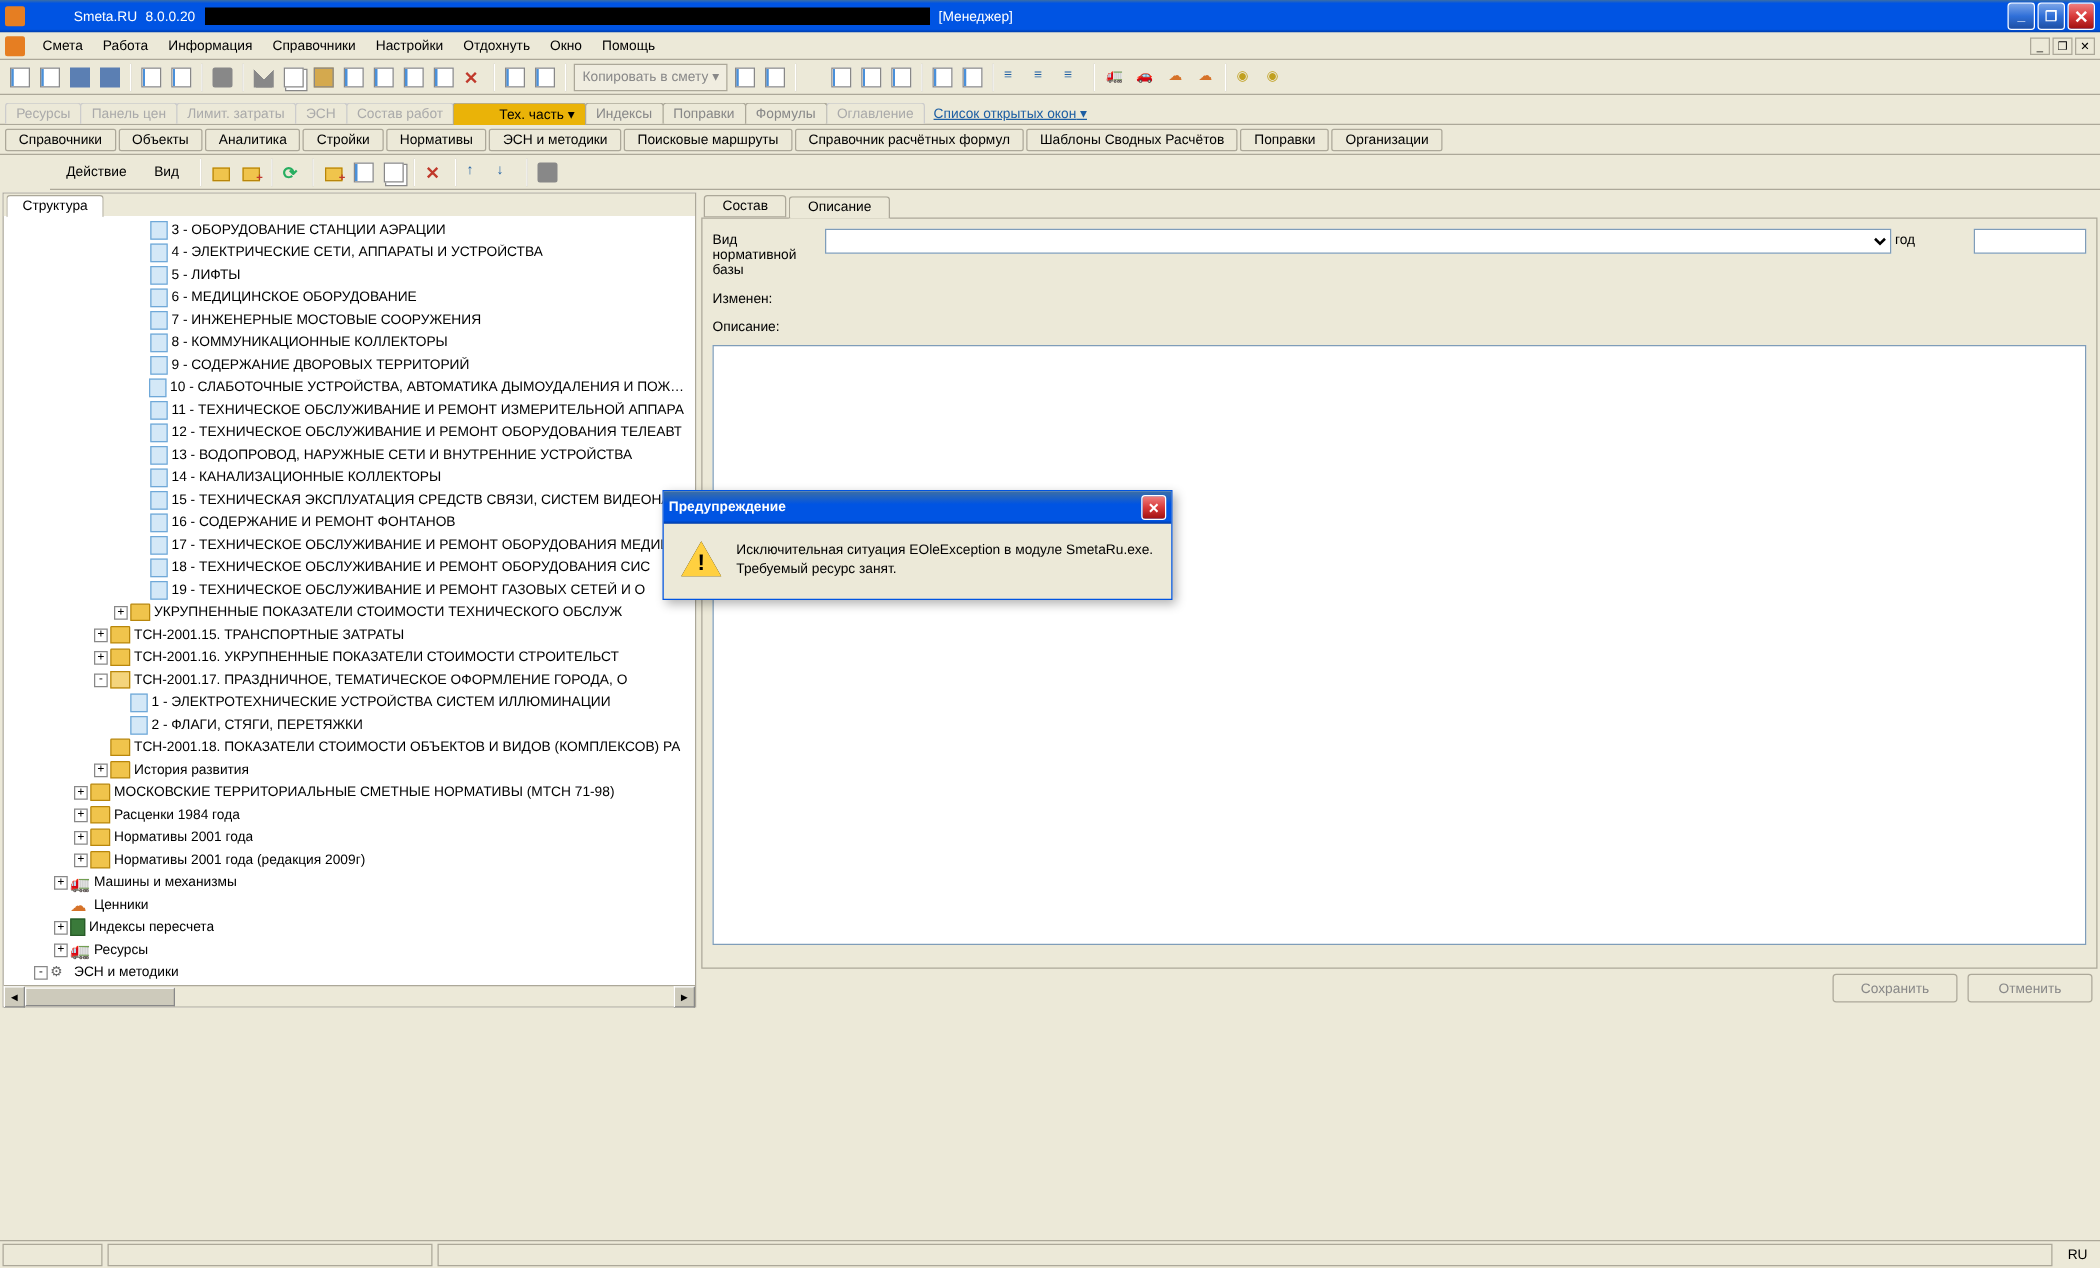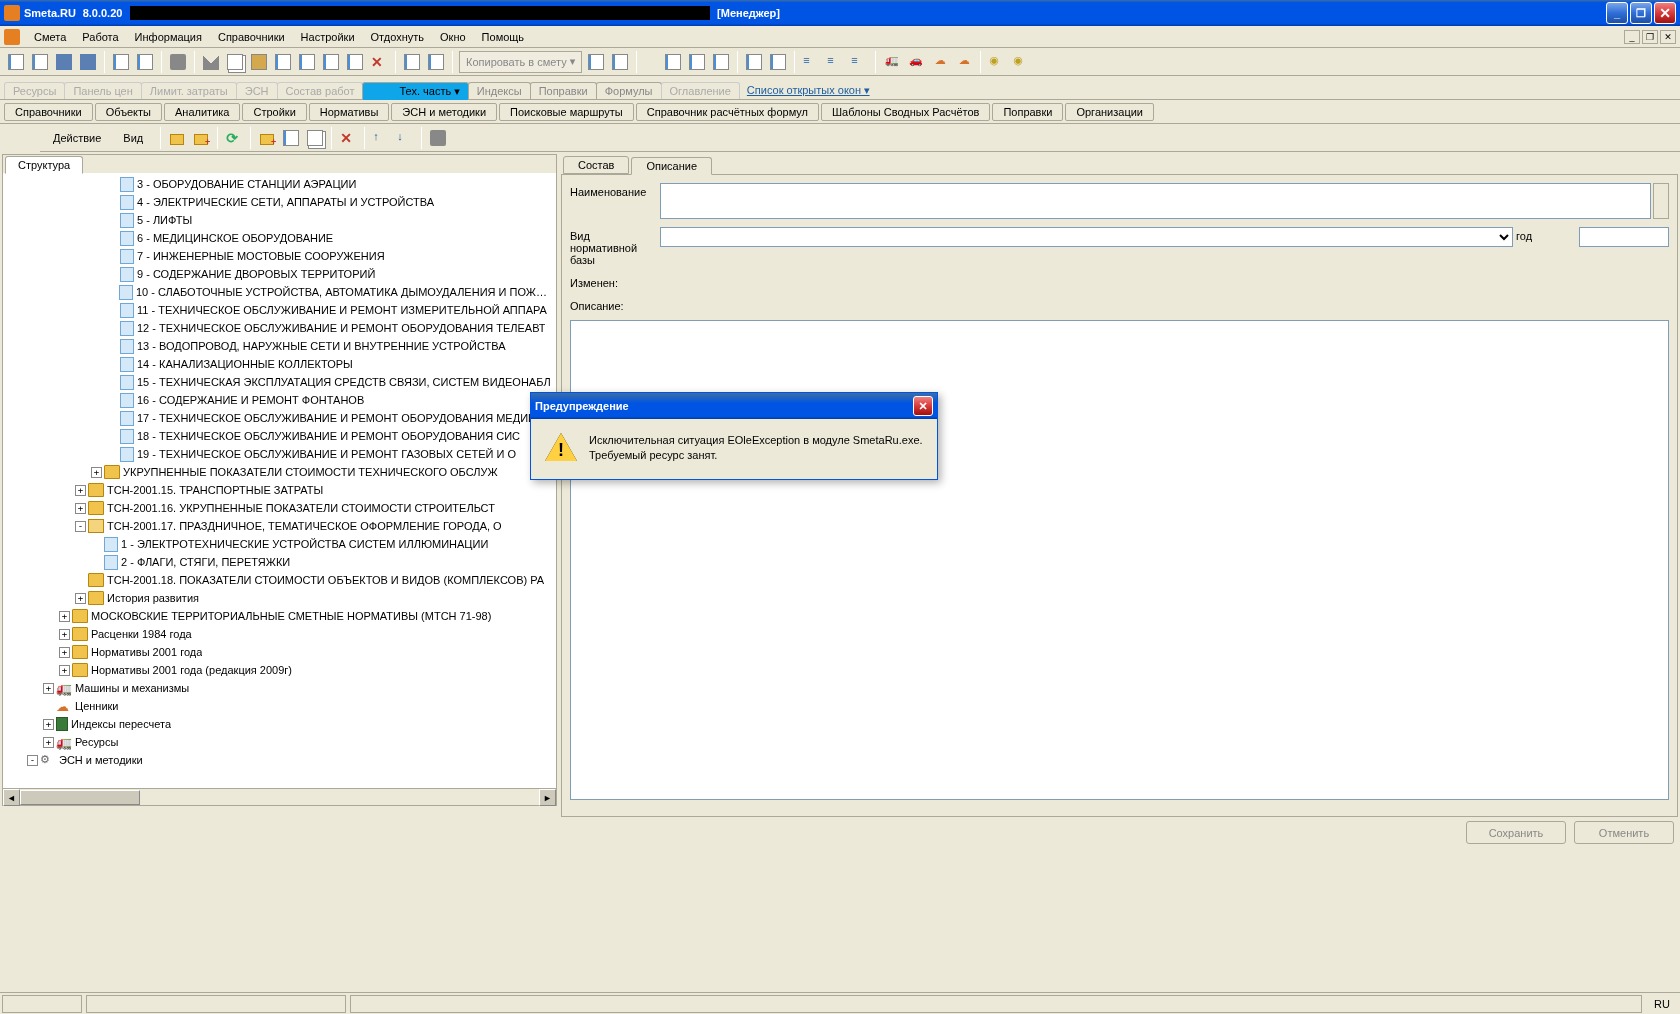--- a/index.html
+++ b/index.html
@@ -1,20 +1,20 @@
 <!DOCTYPE html>
 <html><head>
 <meta charset="utf-8">
 <style>
 * { margin: 0; padding: 0; box-sizing: border-box; font-family: Tahoma, Arial, sans-serif; font-size: 11px; }
 body { background: #ece9d8; width: 1680px; height: 1014px; overflow: hidden; position: relative; }
 
 .title-bar { height: 26px; background: linear-gradient(to bottom, #3b6ea5, #0054e3 10%, #0054e3 90%, #003ba6); display: flex; align-items: center; padding: 0 4px; color: #fff; }
 .title-ico { width: 16px; height: 16px; background: #e67e22; border-radius: 2px; margin-right: 4px; display:inline-block; }
-.title-text { flex: 1; font-weight: bold; font-size: 12px; }
+.title-text { flex: 1; font-weight: normal; font-size: 12px; margin-left: 35px; }
 .title-black { display:inline-block; width: 580px; height: 14px; background: #000; margin: 0 4px; vertical-align: middle;}
 .win-btn { width: 22px; height: 22px; background: linear-gradient(to bottom, #7ba5e8, #2f6fd8, #1e4fa3); border: 1px solid #fff; border-radius: 3px; margin-left: 2px; display:flex; align-items:center; justify-content:center; color:#fff; font-weight:bold; font-size:11px; cursor:pointer;}
 .win-btn.close { background: linear-gradient(to bottom,#f08080,#d83a3a,#a01010); font-size:14px;}
 
 .menu-bar { height: 22px; background: #ece9d8; display: flex; align-items: center; padding: 0 4px; border-bottom: 1px solid #aca899;}
 .menu-left-ico { width:16px; height:16px; background:#e67e22; border-radius:2px; margin-right:6px; vertical-align:middle;}
 .menu-item { padding: 2px 8px; cursor: pointer; }
 .mdi-ctrls { margin-left:auto; display:flex; gap:2px; }
 .mdi-btn { width:16px; height:14px; border: 1px solid #aca899; background:#ece9d8; font-size:9px; display:flex; align-items:center; justify-content:center; cursor:pointer;}
 
@@ -35,21 +35,21 @@
 .ico-fold-add { position:relative; }
 .ico-fold-add::after { content:'+'; position:absolute; right:-3px; bottom:-3px; font-size:9px; color:#c0392b; font-weight:bold;}
 .ico-up { color:#1e5fa3;}
 .ico-down { color:#1e5fa3;}
 .ico-car { color:#1e5fa3; width:auto;}
 .ico-cloud {color:#d67229; width:auto;}
 
 .tab-bar { height: 24px; background: #ece9d8; display:flex; align-items:flex-end; padding: 0 4px; border-bottom: 1px solid #aca899;}
 .tab { padding: 2px 8px; border: 1px solid #aca899; border-bottom:none; background:#ece9d8; margin-right:-1px; cursor:pointer; color:#888; border-top-left-radius:3px; border-top-right-radius:3px;}
 .tab.disabled { color:#aaa; border-color:#ccc; }
-.tab.active { background:#0ea5e9; font-weight:normal; color:#000; position:relative; top:1px;padding-left:36px;}
+.tab.active { background:#eab308; font-weight:normal; color:#000; position:relative; top:1px;padding-left:36px;}
 .tab.link { color:#1e5fa3; text-decoration:underline; border:none; background:transparent;}
 
 .secondary-tabs { height:24px; background:#ece9d8; display:flex; align-items:center; padding:2px 4px; border-bottom:1px solid #aca899;}
 .sec-tab { padding: 2px 10px; border:1px solid #aca899; background:#ece9d8; cursor:pointer; margin-right:2px; border-radius:2px;}
 
 .action-bar { height:28px; background:#ece9d8; display:flex; align-items:center; padding: 2px 4px; border-bottom:1px solid #aca899;margin-left:40px;}
 .act-btn { padding:2px 8px; border:1px solid transparent; cursor:pointer; margin-right:4px;}
 
 .main-area { display:flex; height: 656px; }
 .left-panel { width: 555px; background:#fff; border:1px solid #aca899; display:flex; flex-direction:column; margin:2px;}
@@ -383,20 +383,30 @@
           <span class="tree-label">7 - ИНЖЕНЕРНЫЕ МОСТОВЫЕ СООРУЖЕНИЯ</span>
         </div>
         <div class="tree-row">
           <span class="tree-indent"></span>
           <span class="tree-indent"></span>
           <span class="tree-indent"></span>
           <span class="tree-indent"></span>
           <span class="tree-indent"></span>
           <span class="tree-noexp"></span>
           <span class="tree-ico page"></span>
+          <span class="tree-label">8 - КОММУНИКАЦИОННЫЕ КОЛЛЕКТОРЫ</span>
+        </div>
+        <div class="tree-row">
+          <span class="tree-indent"></span>
+          <span class="tree-indent"></span>
+          <span class="tree-indent"></span>
+          <span class="tree-indent"></span>
+          <span class="tree-indent"></span>
+          <span class="tree-noexp"></span>
+          <span class="tree-ico page"></span>
           <span class="tree-label">9 - СОДЕРЖАНИЕ ДВОРОВЫХ ТЕРРИТОРИЙ</span>
         </div>
         <div class="tree-row">
           <span class="tree-indent"></span>
           <span class="tree-indent"></span>
           <span class="tree-indent"></span>
           <span class="tree-indent"></span>
           <span class="tree-indent"></span>
           <span class="tree-noexp"></span>
           <span class="tree-ico page"></span>
@@ -624,25 +634,20 @@
       <div class="hscroll-arr" style="right:0">►</div>
     </div>
   </div>
 
   <div class="right-panel">
     <div class="rp-tabs">
       <div class="rp-tab">Состав</div>
       <div class="rp-tab active">Описание</div>
     </div>
     <div class="rp-body">
-      <div class="form-row">
-        <div class="form-label">Наименование</div>
-        <textarea class="form-textarea" style=""></textarea>
-        <span class="scroll-handle"></span>
-      </div>
       <div class="form-row">
         <div class="form-label">Вид нормативной базы</div>
         <select class="form-select"></select>
         <div style="width:60px; text-align:left; padding:3px 6px 0 3px">год</div>
         <input class="form-small" style="">
       </div>
       <div class="form-row">
         <div class="form-label">Изменен:</div>
       </div>
       <div class="form-row">

